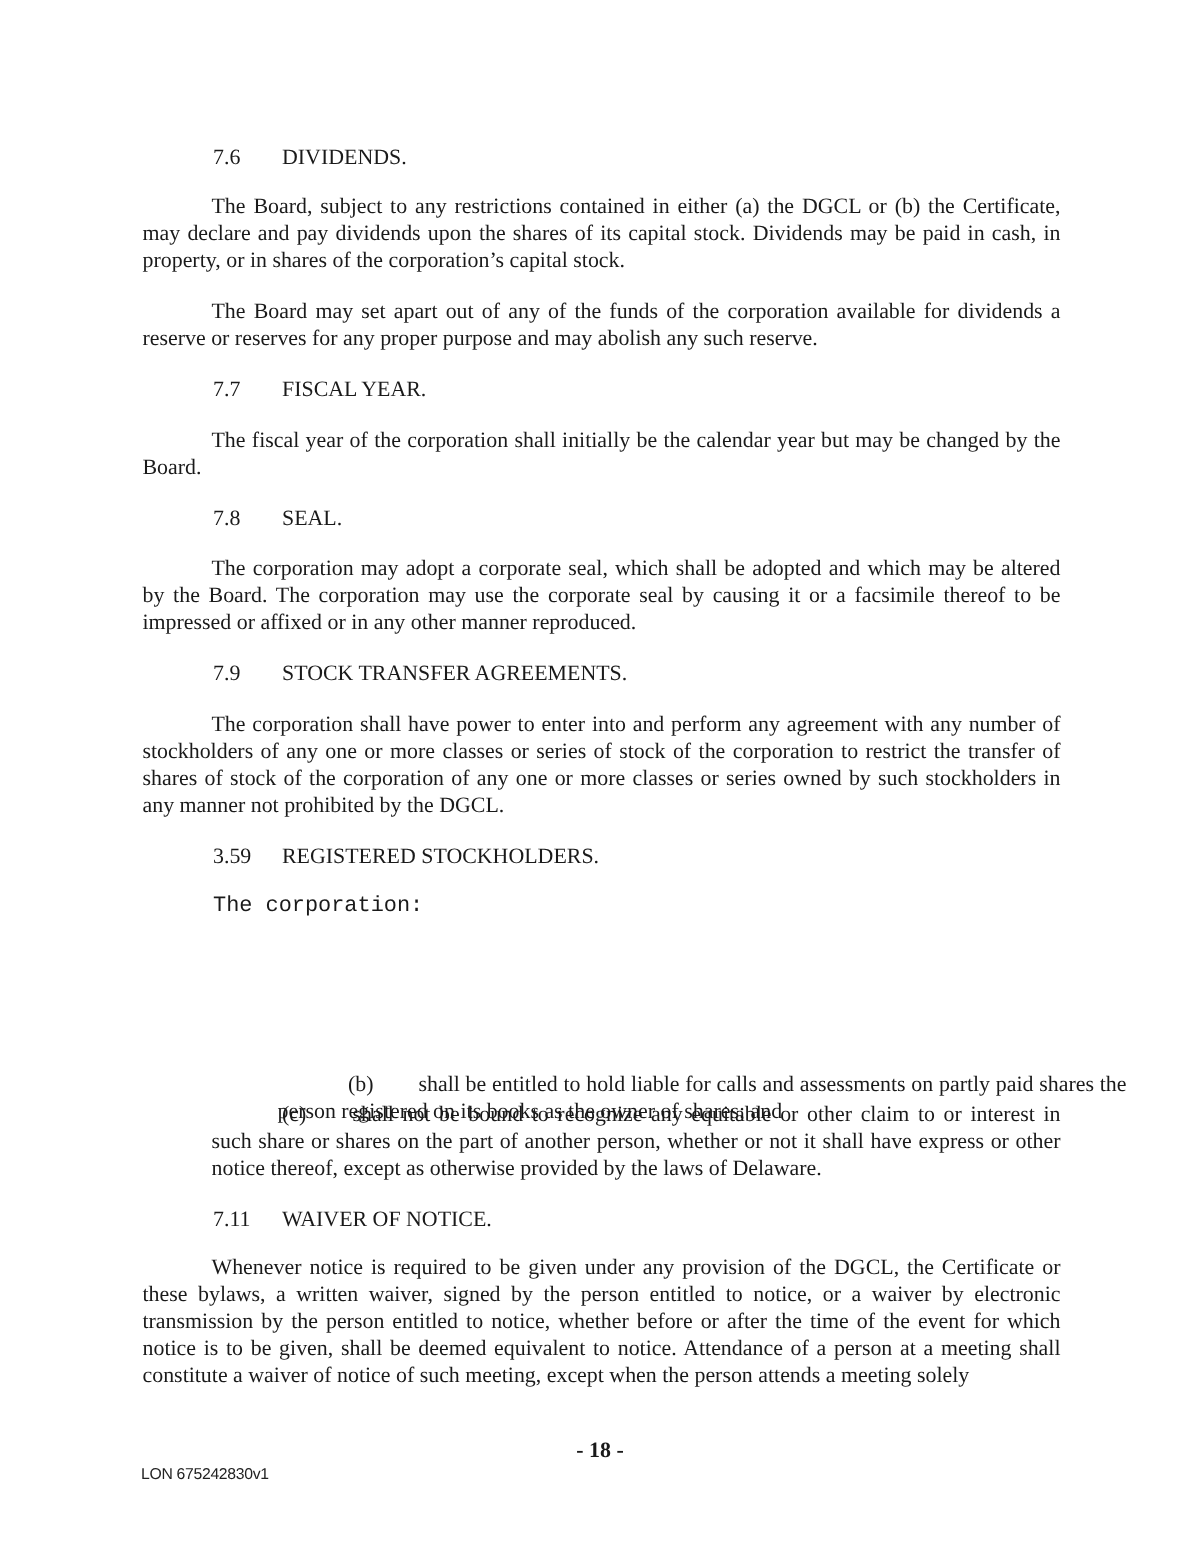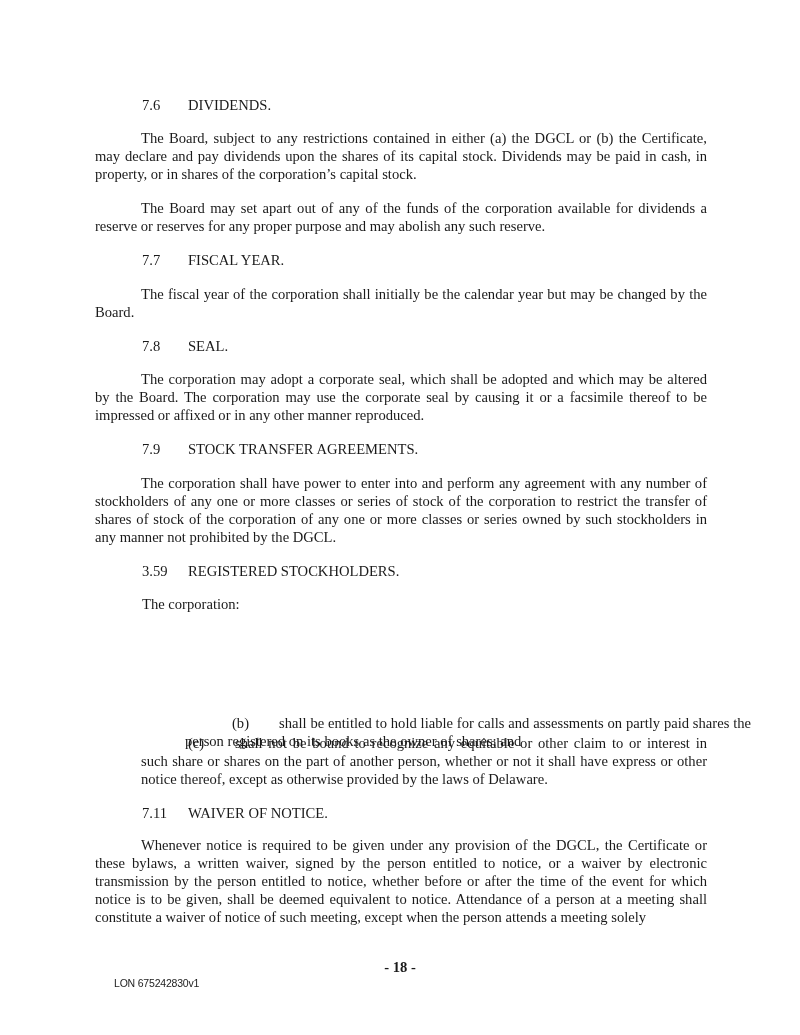--- a/index.html
+++ b/index.html
@@ -11,21 +11,21 @@
   .heading .num { position: absolute; left: 0; }
   .heading .title { position: absolute; left: 46px; }
   .para { font-size: 14.6px; line-height: 18px; text-align: justify; text-align-last: left;
           left: 95px; width: 612px; }
   .para .indent { display: inline-block; width: 46px; }
   .sub { font-size: 14.6px; line-height: 18px; text-align: justify; text-align-last: left;
          left: 141px; width: 566px; }
   .sub .lbl { display: inline-block; width: 47px; }
   .sub .ind { display: inline-block; width: 47px; }
   .footer-page { font-size: 14.6px; left: 0; width: 800px; text-align: center; font-weight: bold; }
-  .footer-id { font-family: "Liberation Sans", "DejaVu Sans", sans-serif; font-size: 10.5px; letter-spacing: -0.2px; color: #222; margin-left: 20px; }
+  .footer-id { font-family: "Liberation Sans", "DejaVu Sans", sans-serif; font-size: 10.5px; letter-spacing: -0.2px; color: #222; }
 </style>
 </head>
 <body>
 
 <div class="page">
 
   <div class="abs heading" style="left:142px; top:96px;">
     <span class="num">7.6</span>
     <span class="title">DIVIDENDS.</span>
   </div>
@@ -47,21 +47,21 @@
   <div class="abs heading" style="left:142px; top:440px;">
     <span class="num">7.9</span>
     <span class="title">STOCK TRANSFER AGREEMENTS.</span>
   </div>
   <div class="abs para" style="top:474px;"><span class="indent"></span><span>The corporation shall have power to enter into and perform any agreement with any number of stockholders of any one or more classes or series of stock of the corporation to restrict the transfer of shares of stock of the corporation of any one or more classes or series owned by such stockholders in any manner not prohibited by the DGCL.</span></div>
 
   <div class="abs heading" style="left:142px; top:562px;">
     <span class="num">3.59</span>
     <span class="title">REGISTERED STOCKHOLDERS.</span>
   </div>
-  <div class="abs para" style="left:142px; top:595px; width:560px;">The corporation:</div>
+  <div class="abs para" style="left:142px; top:595px; width:560px;font-family:Liberation Mono, monospace;">The corporation:</div>
 
   <div class="abs sub" style="top:714px;margin-left:44px;"><span class="ind"></span><span class="lbl">(b)</span><span>shall be entitled to hold liable for calls and assessments on partly paid shares the person registered on its books as the owner of shares; and</span></div>
   <div class="abs sub" style="top:734px;"><span class="ind"></span><span class="lbl">(c)</span><span>shall not be bound to recognize any equitable or other claim to or interest in such share or shares on the part of another person, whether or not it shall have express or other notice thereof, except as otherwise provided by the laws of Delaware.</span></div>
 
   <div class="abs heading" style="left:142px; top:804px;">
     <span class="num">7.11</span>
     <span class="title">WAIVER OF NOTICE.</span>
   </div>
   <div class="abs para" style="top:836px;"><span class="indent"></span><span>Whenever notice is required to be given under any provision of the DGCL, the Certificate or these bylaws, a written waiver, signed by the person entitled to notice, or a waiver by electronic transmission by the person entitled to notice, whether before or after the time of the event for which notice is to be given, shall be deemed equivalent to notice.  Attendance of a person at a meeting shall constitute a waiver of notice of such meeting, except when the person attends a meeting solely</span></div>
 

